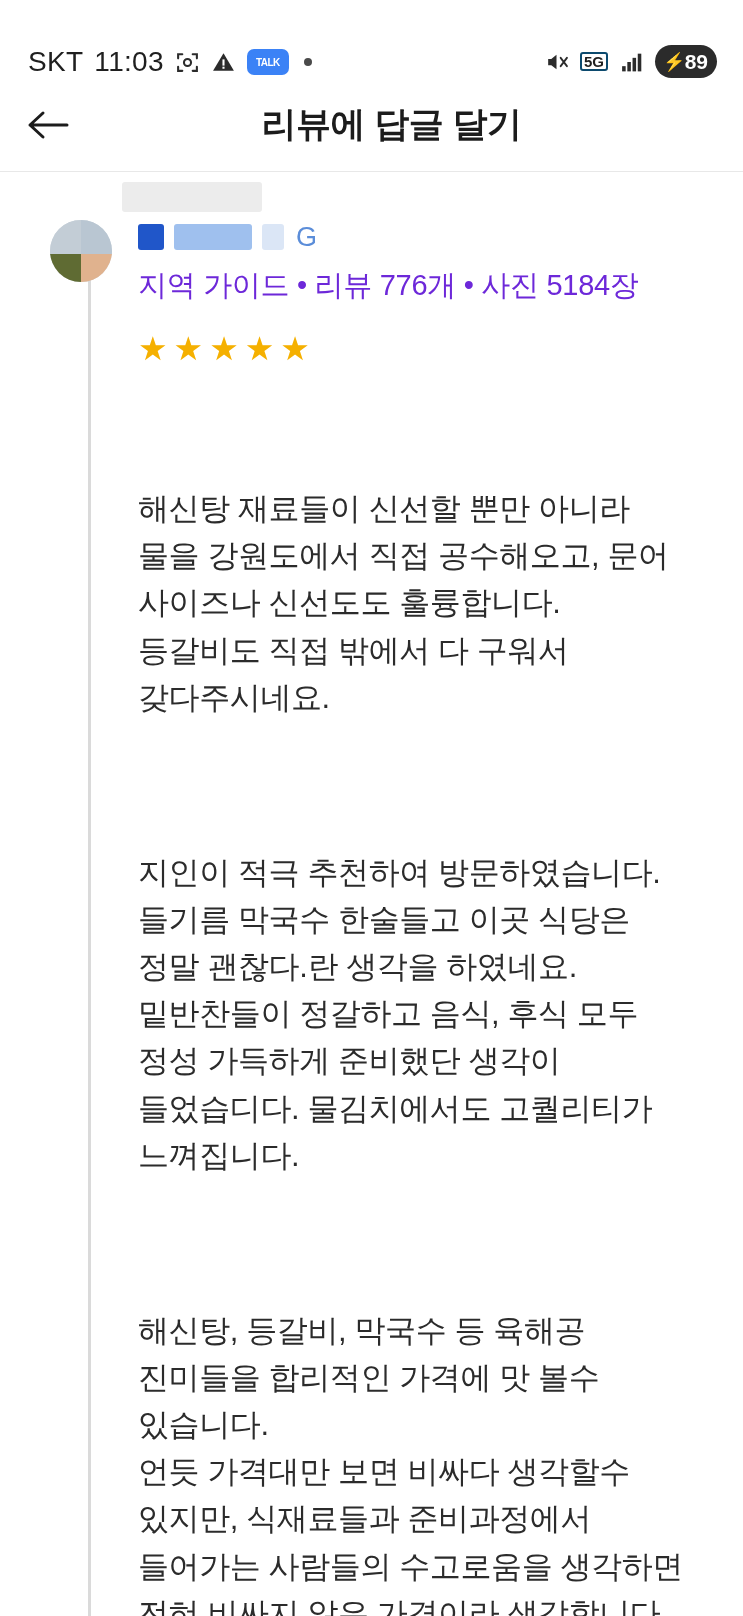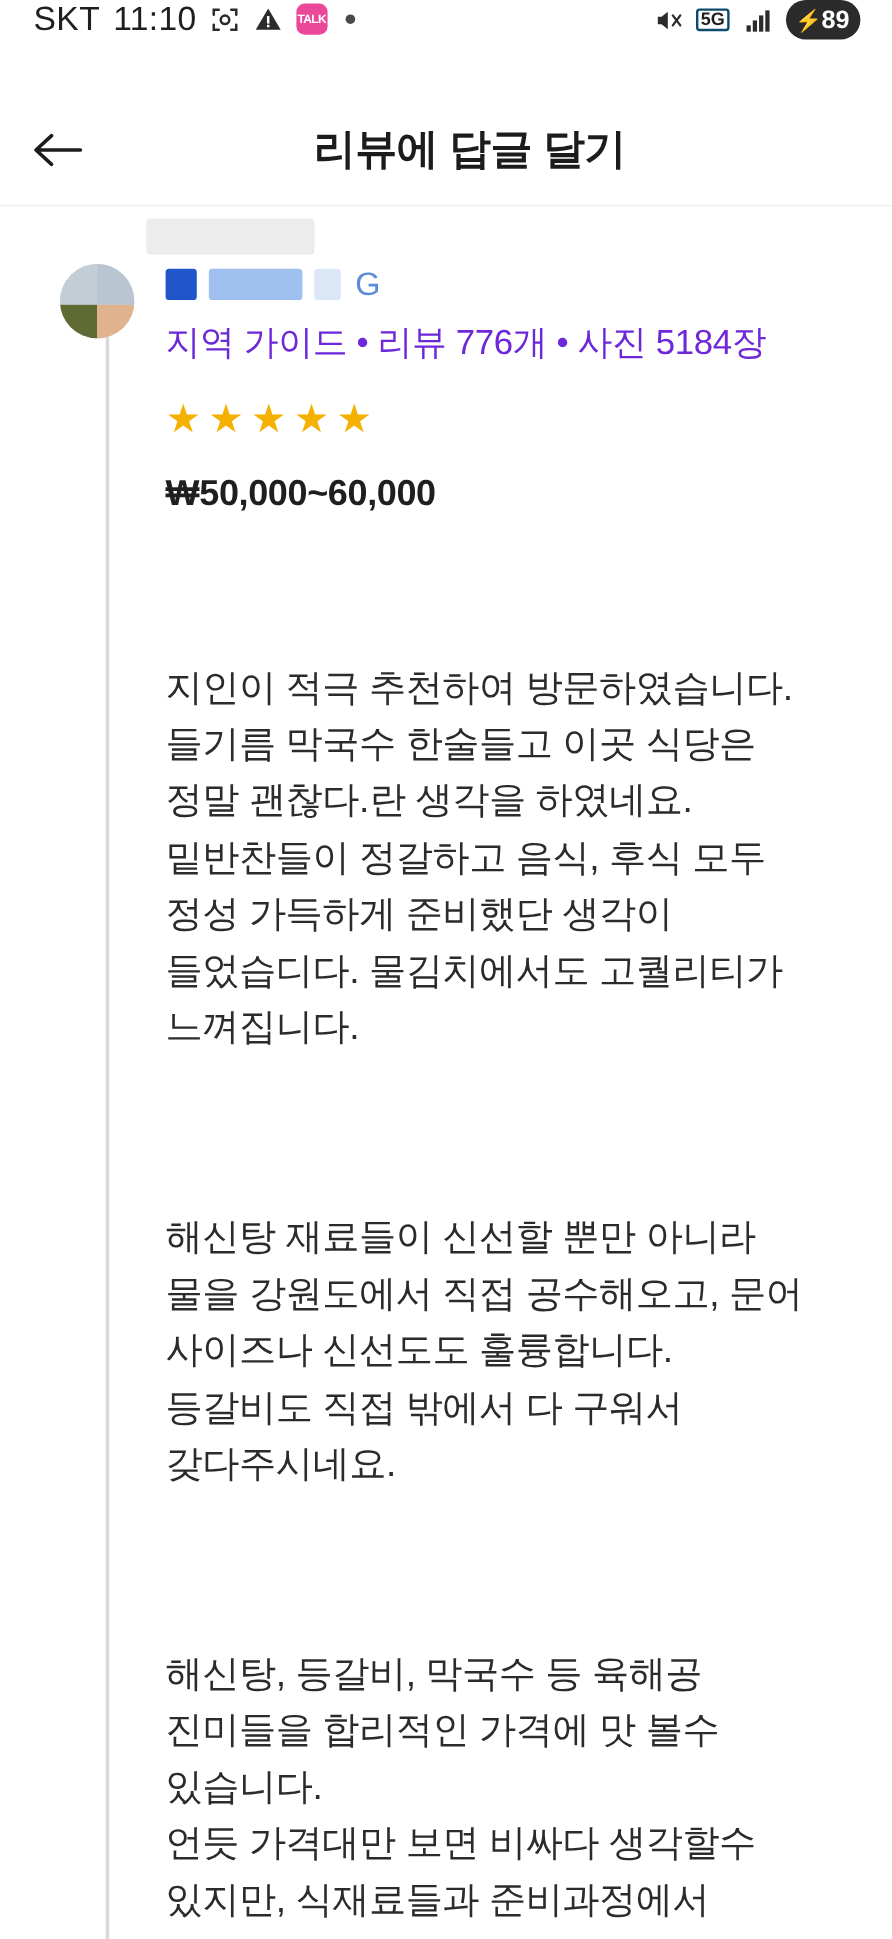--- a/index.html
+++ b/index.html
@@ -8,21 +8,21 @@
     height: 1616px;
     background: #ffffff;
     font-family: "Liberation Sans", sans-serif;
     overflow: hidden;
   }
 
   
   .status-bar {
     height: 78px;
     display: flex;
-    align-items: flex-start;
+    align-items: flex-end;
     justify-content: space-between;
     padding: 0 26px 0 28px;
     background: #ffffff;
   }
   .status-left {
     display: flex;
     align-items: center;
     gap: 11px;
   }
   .carrier {
@@ -46,23 +46,23 @@
   }
   .icon-box svg { display: block; }
   .dot-sep {
     width: 8px; height: 8px;
     border-radius: 50%;
     background: #4a4a4a;
     display: inline-block;
     margin-left: 4px;
   }
   .talk-badge {
-    width: 26px; height: 26px;
+    width: 42px; height: 26px;
     border-radius: 7px;
-    background: #ec4899;
+    background: #3b82f6;
     color: #fff;
     font-size: 10px;
     font-weight: bold;
     display: flex;
     align-items: center;
     justify-content: center;
     letter-spacing: -0.5px;
   }
   .status-right {
     display: flex;
@@ -248,21 +248,21 @@
   }
   .body p { margin: 0 0 34px 0; }
   .body p:last-child { margin-bottom: 0; }
 </style>
 </head>
 <body>
 
 <div class="status-bar">
   <div class="status-left">
     <span class="carrier">SKT</span>
-    <span class="clock">11:10</span>
+    <span class="clock">11:03</span>
     <span class="sb-icon icon-box">
       <svg width="25" height="25" viewBox="0 0 24 24">
         <path d="M3 8V4h4M21 8V4h-4M3 16v4h4M21 16v4h-4" fill="none" stroke="#2b2b2b" stroke-width="2" stroke-linecap="round"></path>
         <circle cx="12" cy="12" r="3.4" fill="none" stroke="#2b2b2b" stroke-width="2"></circle>
       </svg>
     </span>
     <span class="sb-icon icon-box">
       <svg width="25" height="25" viewBox="0 0 24 24">
         <path d="M12 3 L22 20 H2 Z" fill="#2b2b2b"></path>
         <rect x="11" y="9" width="2" height="6" fill="#fff"></rect>
@@ -329,25 +329,24 @@
           <span class="g-letter">G</span>
         </div>
         <div class="meta">지역 가이드 • 리뷰 776개 • 사진 5184장</div>
       </div>
     </div>
 
     <div class="rating-row">
       <span class="stars">★★★★★</span>
     </div>
 
-    <div class="price">₩50,000~60,000</div>
 
     <div class="body">
+      <p>해신탕 재료들이 신선할 뿐만 아니라 물을 강원도에서 직접 공수해오고, 문어 사이즈나 신선도도 훌륭합니다. 등갈비도 직접 밖에서 다 구워서 갖다주시네요.</p>
       <p>지인이 적극 추천하여 방문하였습니다. 들기름 막국수 한술들고 이곳 식당은 정말 괜찮다.란 생각을 하였네요. 밑반찬들이 정갈하고 음식, 후식 모두 정성 가득하게 준비했단 생각이 들었습디다. 물김치에서도 고퀄리티가 느껴집니다.</p>
-      <p>해신탕 재료들이 신선할 뿐만 아니라 물을 강원도에서 직접 공수해오고, 문어 사이즈나 신선도도 훌륭합니다. 등갈비도 직접 밖에서 다 구워서 갖다주시네요.</p>
       <p>해신탕, 등갈비, 막국수 등 육해공 진미들을 합리적인 가격에 맛 볼수 있습니다.
 언듯 가격대만 보면 비싸다 생각할수 있지만, 식재료들과 준비과정에서 들어가는 사람들의 수고로움을 생각하면 전혀 비싸지 않은 가격이라 생각합니다.
 사장님, 직원분들 모두 친절하시고,
 앞에 공영주차장이 있어서 주차하기도 편리합니다.</p>
       
     </div>
 
   </div>
 </div>
 

